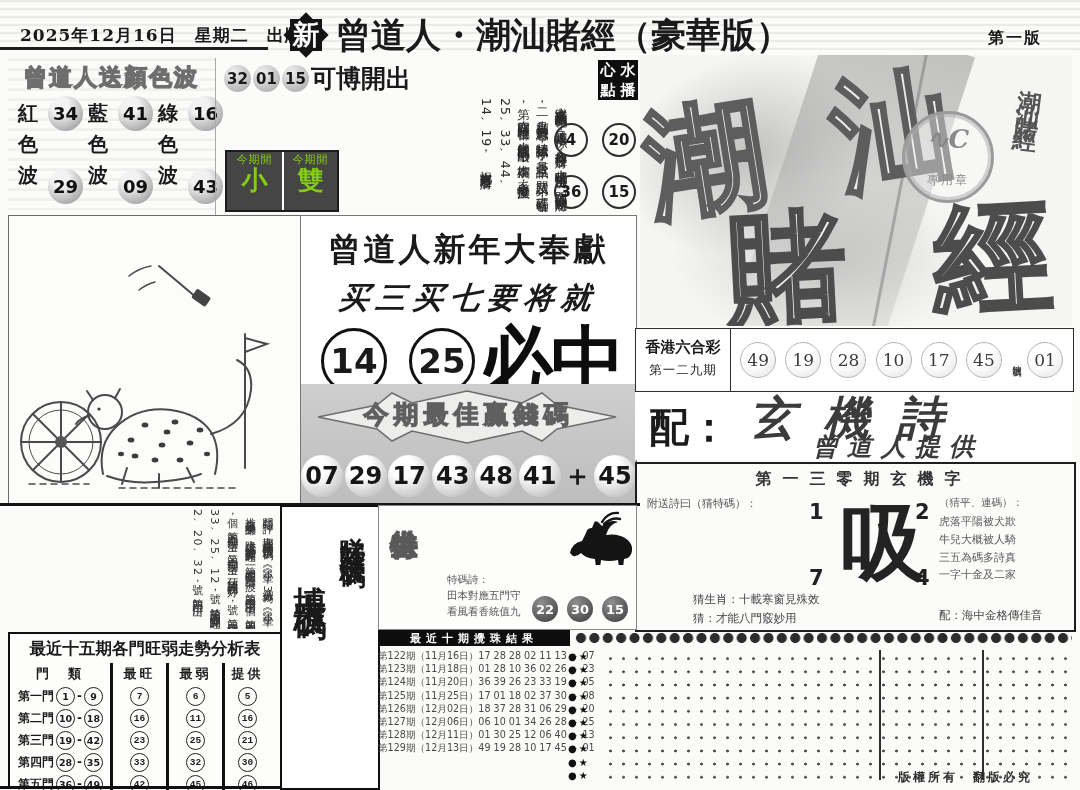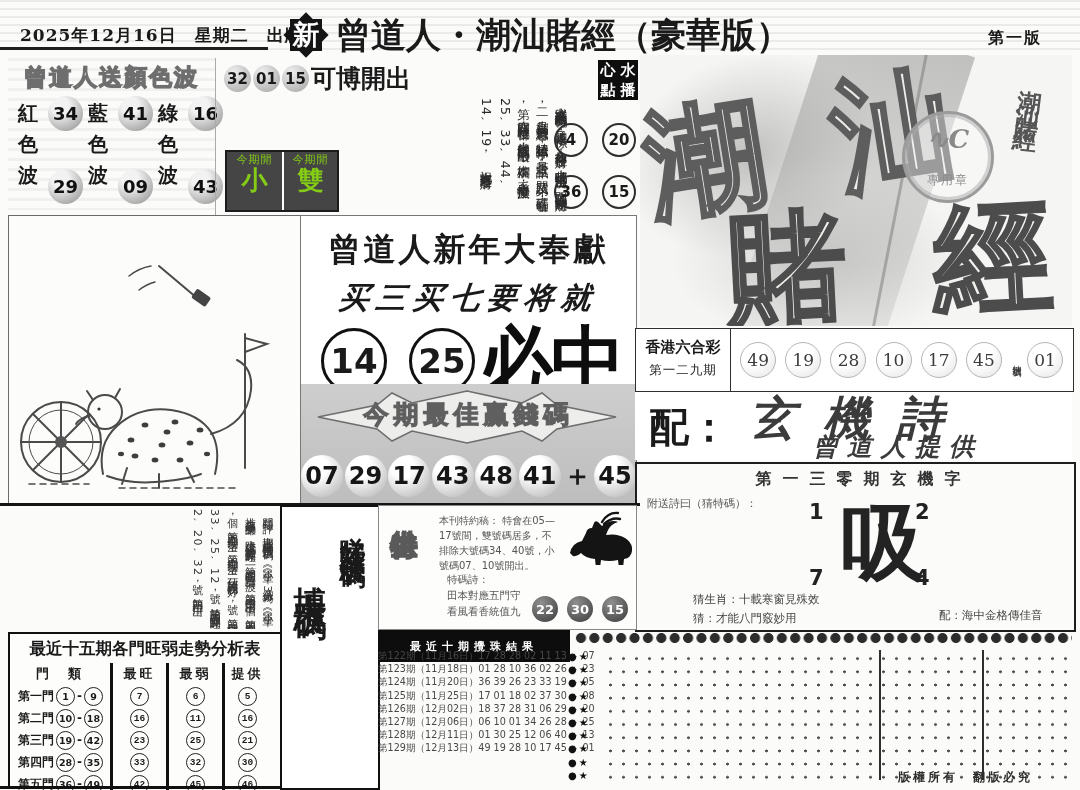--- a/index.html
+++ b/index.html
@@ -174,21 +174,21 @@
       font-family:"DejaVu Serif",serif;color:#ededed;-webkit-text-stroke:1.2px #5a5a5a;
       text-shadow:0 0 1px #777;line-height:1;}
   .zd-note{position:absolute;left:60px;top:7px;width:118px;font-size:10px;color:#555;line-height:1.5;}
   .zd-poem{position:absolute;left:60px;top:66px;font-size:10.5px;color:#555;line-height:1.5;margin-left:8px;}
   .zd-balls{position:absolute;right:8px;bottom:7px;display:flex;gap:9px;}
   .zball{width:26px;height:26px;border-radius:50%;background:radial-gradient(circle at 35% 28%,#909090,#3a3a3a);
       color:#fff;font-weight:900;font-size:13px;display:flex;align-items:center;justify-content:center;}
   .zd-goat{position:absolute;right:4px;top:3px;width:72px;height:56px;}
 
   
-  .results-bar{position:absolute;left:378px;top:630px;width:192px;height:32px;background:#0d0d0d;border-radius:0;
+  .results-bar{position:absolute;left:378px;top:630px;width:192px;height:16px;background:#0d0d0d;border-radius:0;
       color:#fff;font-size:11px;font-weight:bold;letter-spacing:5px;display:flex;align-items:center;justify-content:center;}
   .circle-row{position:absolute;left:574px;top:630px;width:498px;height:16px;
       background-image:radial-gradient(circle at 7px 8px,#2c2c2c 4.6px,transparent 5.4px);
       background-size:13.4px 16px;background-repeat:repeat-x;}
   .results-rows{position:absolute;left:378px;top:650px;width:196px;}
   .res-row{height:13.2px;font-size:9.6px;color:#474747;white-space:nowrap;letter-spacing:0px;}
   .marker-col{position:absolute;left:568px;top:650px;width:34px;}
   .marker-row{height:13.2px;font-size:10px;color:#111;letter-spacing:2px;line-height:13.2px;}
   .dot-grid{position:absolute;left:604px;top:652px;width:468px;height:128px;
       background-image:radial-gradient(circle,#4c4c4c 1.1px,transparent 1.7px);background-size:13px 13.2px;}
@@ -387,20 +387,29 @@
   <div class="mystic-box">
     <div class="my-title">第一三零期玄機字</div>
     <div class="my-left">
       <div class="lbl">附送詩曰（猜特碼）：</div>
     </div>
     <span class="my-n n1">1</span>
     <span class="my-n n2">2</span>
     <span class="my-n n7">7</span>
     <span class="my-n n4">4</span>
     <div class="my-char">吸</div>
+    <div class="my-right">
+      <div class="lbl">（猜平、連碼）：</div>
+      <div>
+          <div class="pline">虎落平陽被犬欺</div>
+          <div class="pline">牛兒大概被人騎</div>
+          <div class="pline">三五為碼多詩真</div>
+          <div class="pline">一字十金及二家</div>
+        </div>
+    </div>
     <div class="my-guess">
       <div>猜生肖：十載寒窗見殊效</div>
       <div>猜：才能八門竅妙用</div>
     </div>
     <div class="my-match">配：海中金格傳佳音</div>
   </div>
 
   <div class="hline505"></div>
   <div class="gate-article">門類特評：上期攪珠結果特別號碼01《小》《單》，總分為35《小》《單》，從上期推落趨勢來睇，小路號碼走勢反彈開旺，第一門瞿旺閃出三只波，第三門是閃出了一個，第四門今期三個，第五門今期落空，第二門今期落空，估計第一門睇好35號，第二門保持博33、25、12號，於第三門號反彈開旺，博2、20、32號，第四門排出。</div>
 
@@ -495,24 +504,20 @@
     <div class="bb-col2">博大號碼</div>
     <div class="bb-bottom">特爆</div>
   </div>
 
   <div class="zodiac-box">
     <div class="zd-title">生肖特供</div>
     <svg class="zd-goat" viewBox="0 0 72 56">
       <path d="M10 44 q2 -10 12 -12 l4 -8 q1 -5 6 -5 l2 -5 q1 -3 4 -1 l4 4 q9 -7 16 -4 q-7 2 -10 8 l-2 5 q11 -2 19 3 q8 5 7 13 q-1 7 -8 8 l-1 9 h-4 l-1 -8 q-9 2 -17 0 l-1 8 h-4 l-1 -9 q-10 -1 -14 -6 q-4 4 -8 3 z" fill="#141414"></path>
       <path d="M42 13 q6 -10 16 -9 M44 15 q8 -7 16 -5" fill="none" stroke="#141414" stroke-width="2.4" stroke-linecap="round"></path>
     </svg>
-    <div class="zd-note">
-      <span>本刊特約稿：</span>
-      <span>特會在05—17號間，雙號碼居多，不排除大號碼34、40號，小號碼07、10號開出。</span>
-    </div>
     <div class="zd-poem">
       <div>特碼詩：</div>
       <div>
           <div>田本對應五門守</div>
           <div>看風看香統值九</div>
         </div>
     </div>
     <div class="zd-balls">
         <div class="zball">22</div>
         <div class="zball">30</div>

